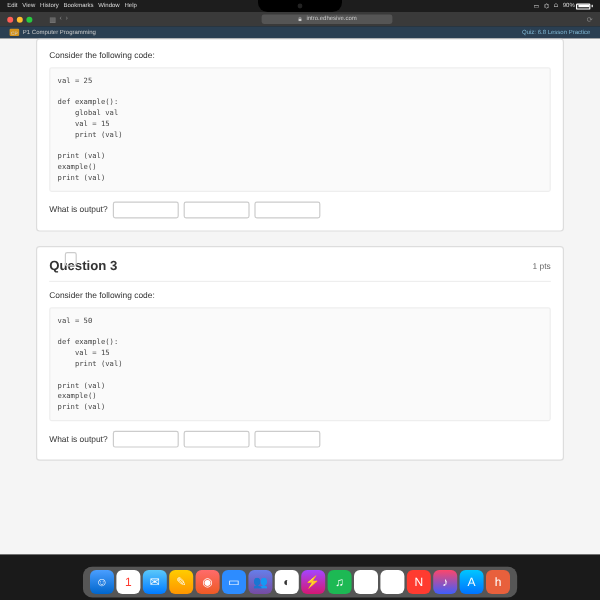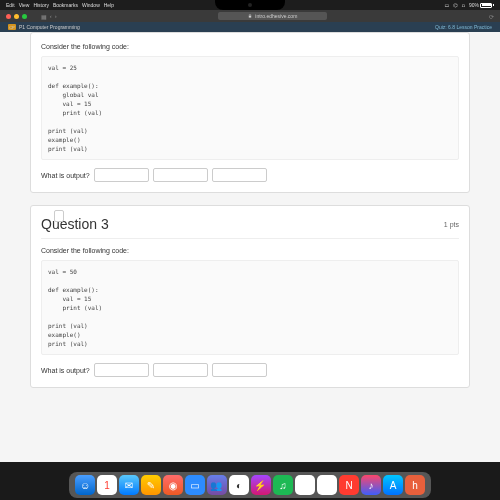--- a/index.html
+++ b/index.html
@@ -14,21 +14,21 @@
 .red{background:#ff5f56}.yellow{background:#ffbd2e}.green{background:#27c93f}
 .addr{flex:1;display:flex;justify-content:center}
 .addr-box{background:#555;color:#ccc;font-size:5px;padding:1px 30px;border-radius:2px;display:flex;align-items:center;gap:3px}
 .lock{width:4px;height:4px}
 .tabbar{height:10px;background:#2a3f52;display:flex;align-items:center;justify-content:space-between;padding:0 8px;font-size:5px;color:#ccc}
 .course{display:flex;align-items:center;gap:3px}
 .cbadge{width:8px;height:6px;background:#d4941e;border-radius:1px;display:flex;align-items:center;justify-content:center;font-size:4px}
 .content{background:#f5f5f5;height:430px;overflow-y:auto;padding:0 30px}
 .card{background:#fff;border:1px solid #ddd;border-radius:3px;margin-bottom:12px;padding:10px}
 .qhead{display:flex;justify-content:space-between;align-items:center;padding-bottom:6px;border-bottom:1px solid #eee;margin-bottom:8px}
-.qtitle{font-size:14px;font-weight:400;color:#333}
+.qtitle{font-size:11px;font-weight:700;color:#333}
 .pts{font-size:7px;color:#666}
 .prompt{font-size:7px;color:#333;margin-bottom:6px}
 .code{background:#fafafa;border:1px solid #eee;border-radius:2px;padding:6px;font-family:Monaco,monospace;font-size:6px;line-height:1.5;color:#444;white-space:pre;margin-bottom:8px}
 .ansrow{display:flex;align-items:center;gap:4px}
 .anslabel{font-size:7px;color:#333}
 .ansbox{width:55px;height:14px;border:1px solid #ccc;border-radius:2px;background:#fff}
 .bookmark{position:absolute;left:24px;margin-top:5px;width:10px;height:12px;border:1px solid #ccc;border-radius:2px}
 .qwrap{position:relative}
 .dock{position:absolute;bottom:0;left:0;right:0;height:38px;display:flex;justify-content:center;align-items:flex-end;padding-bottom:2px}
 .dock-bg{background:rgba(200,200,200,.35);backdrop-filter:blur(4px);border-radius:8px;padding:3px 6px;display:flex;gap:2px;align-items:center}

